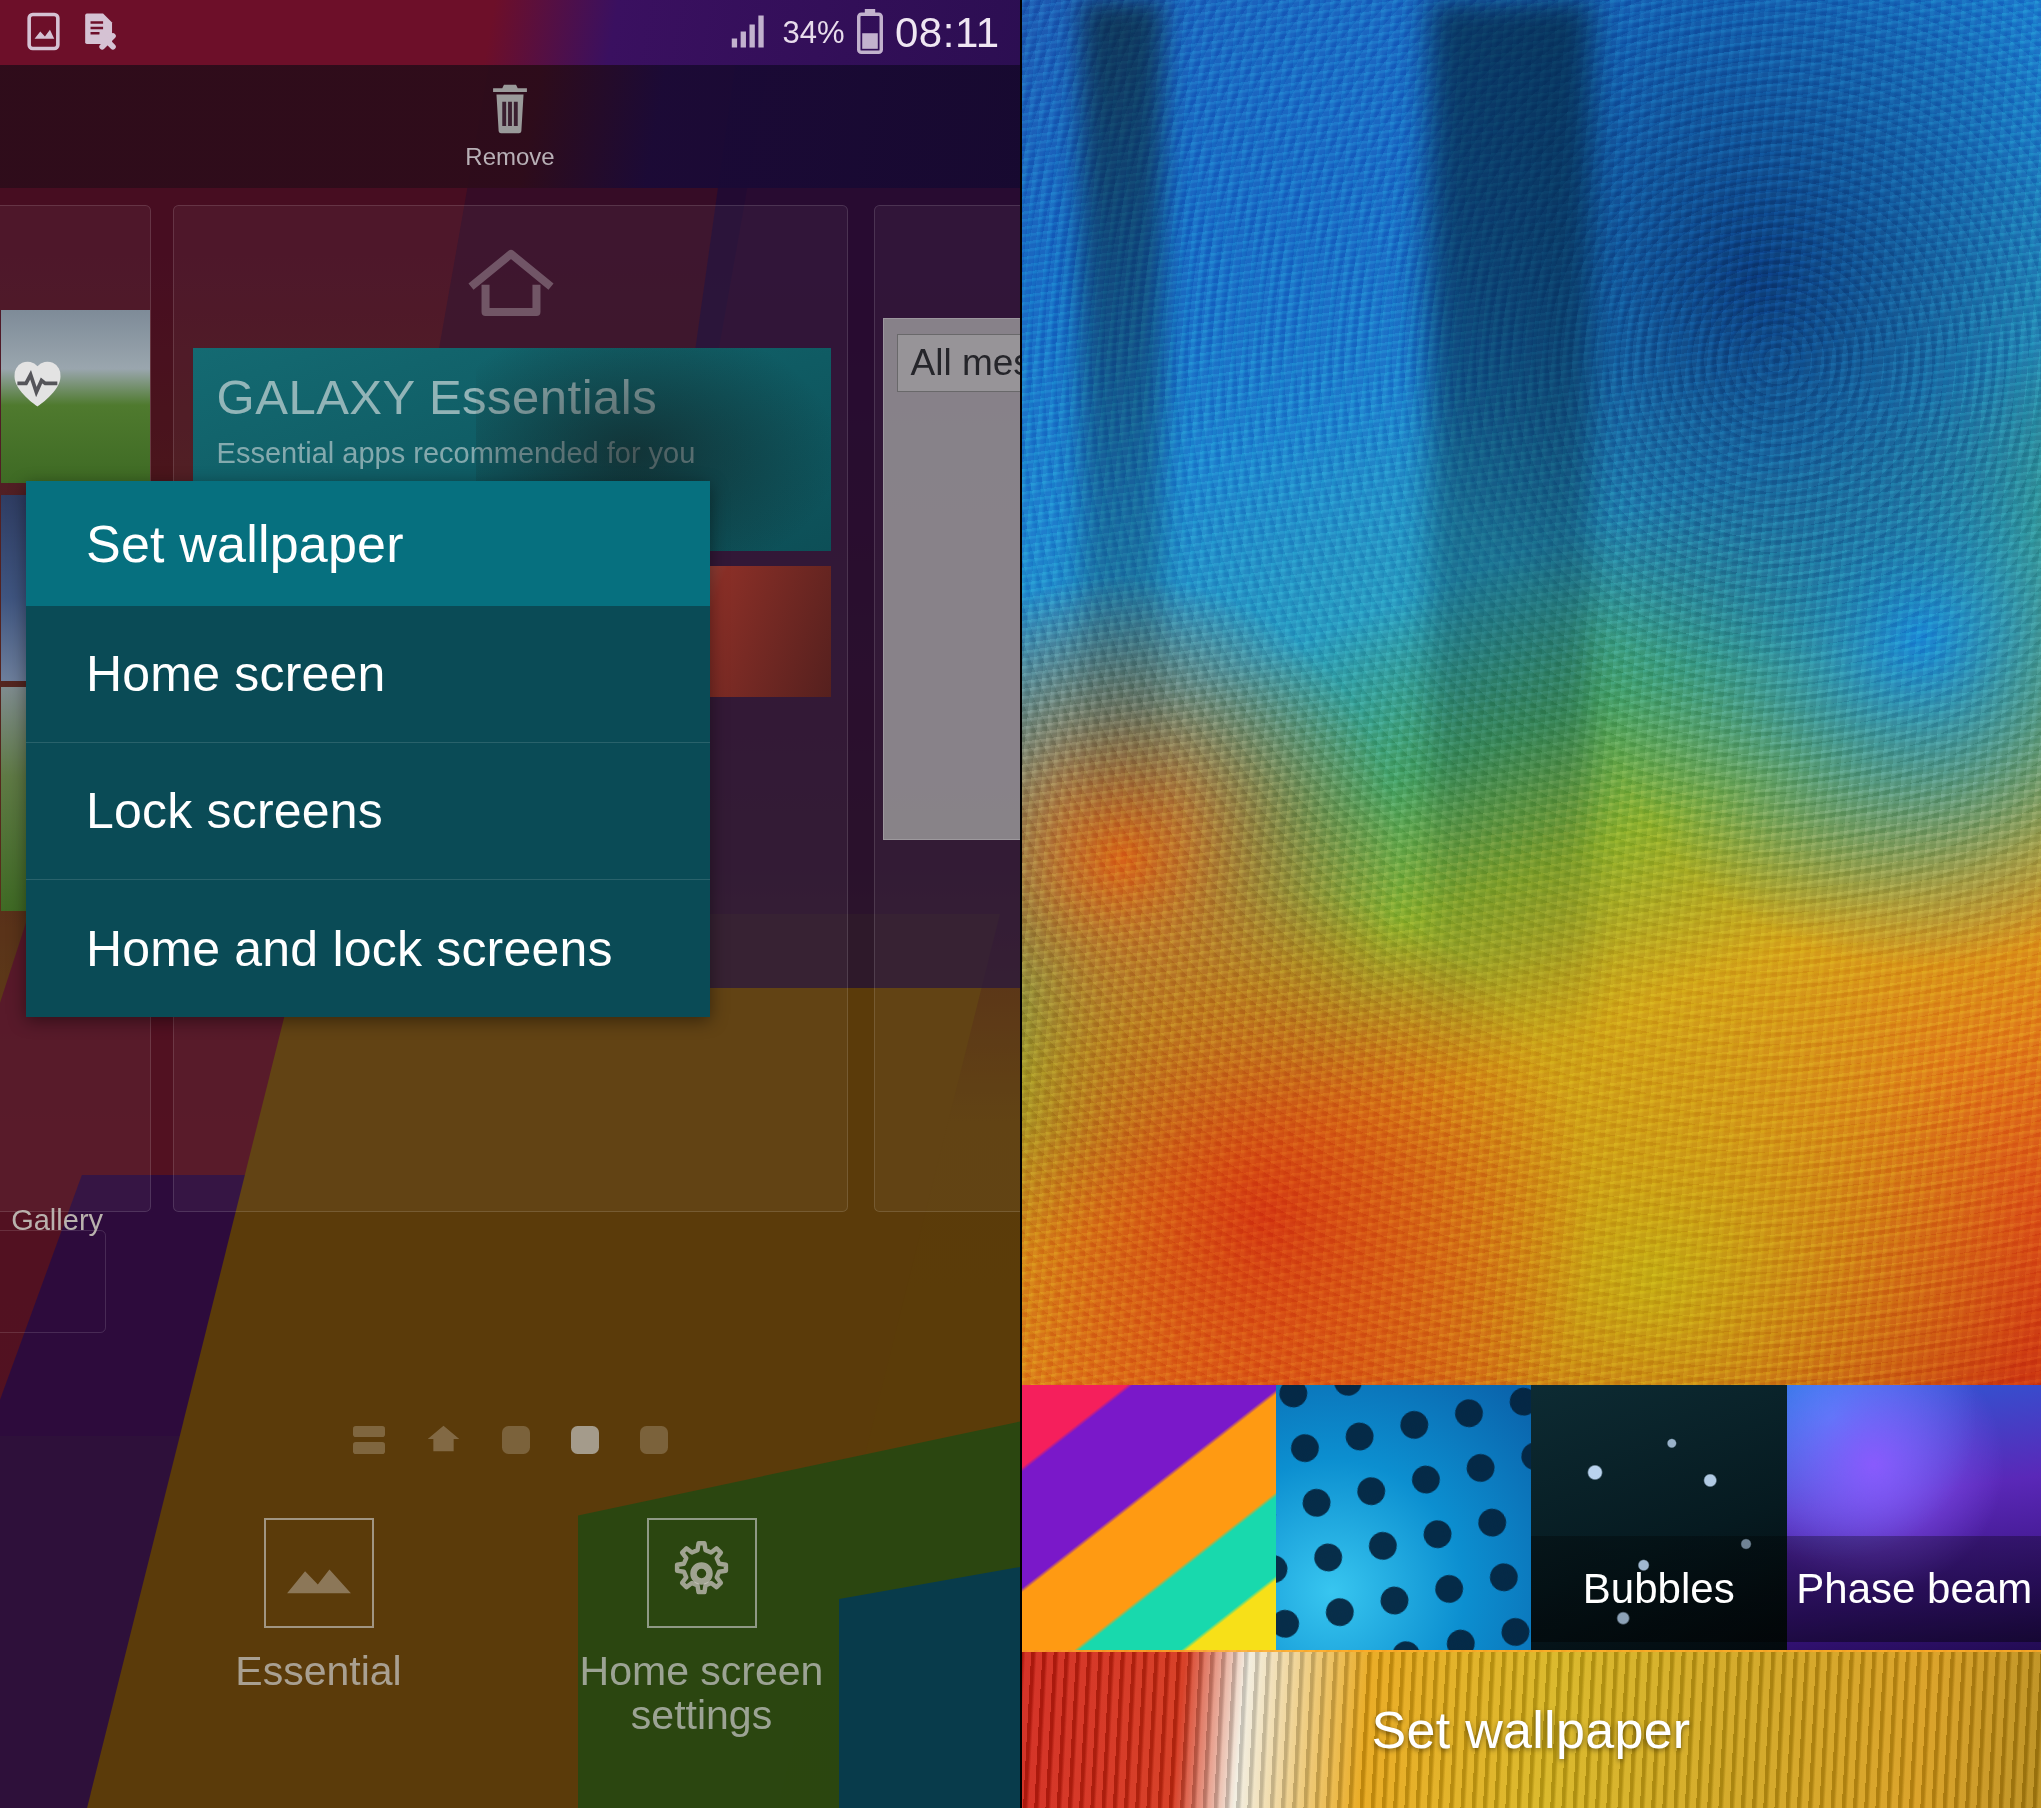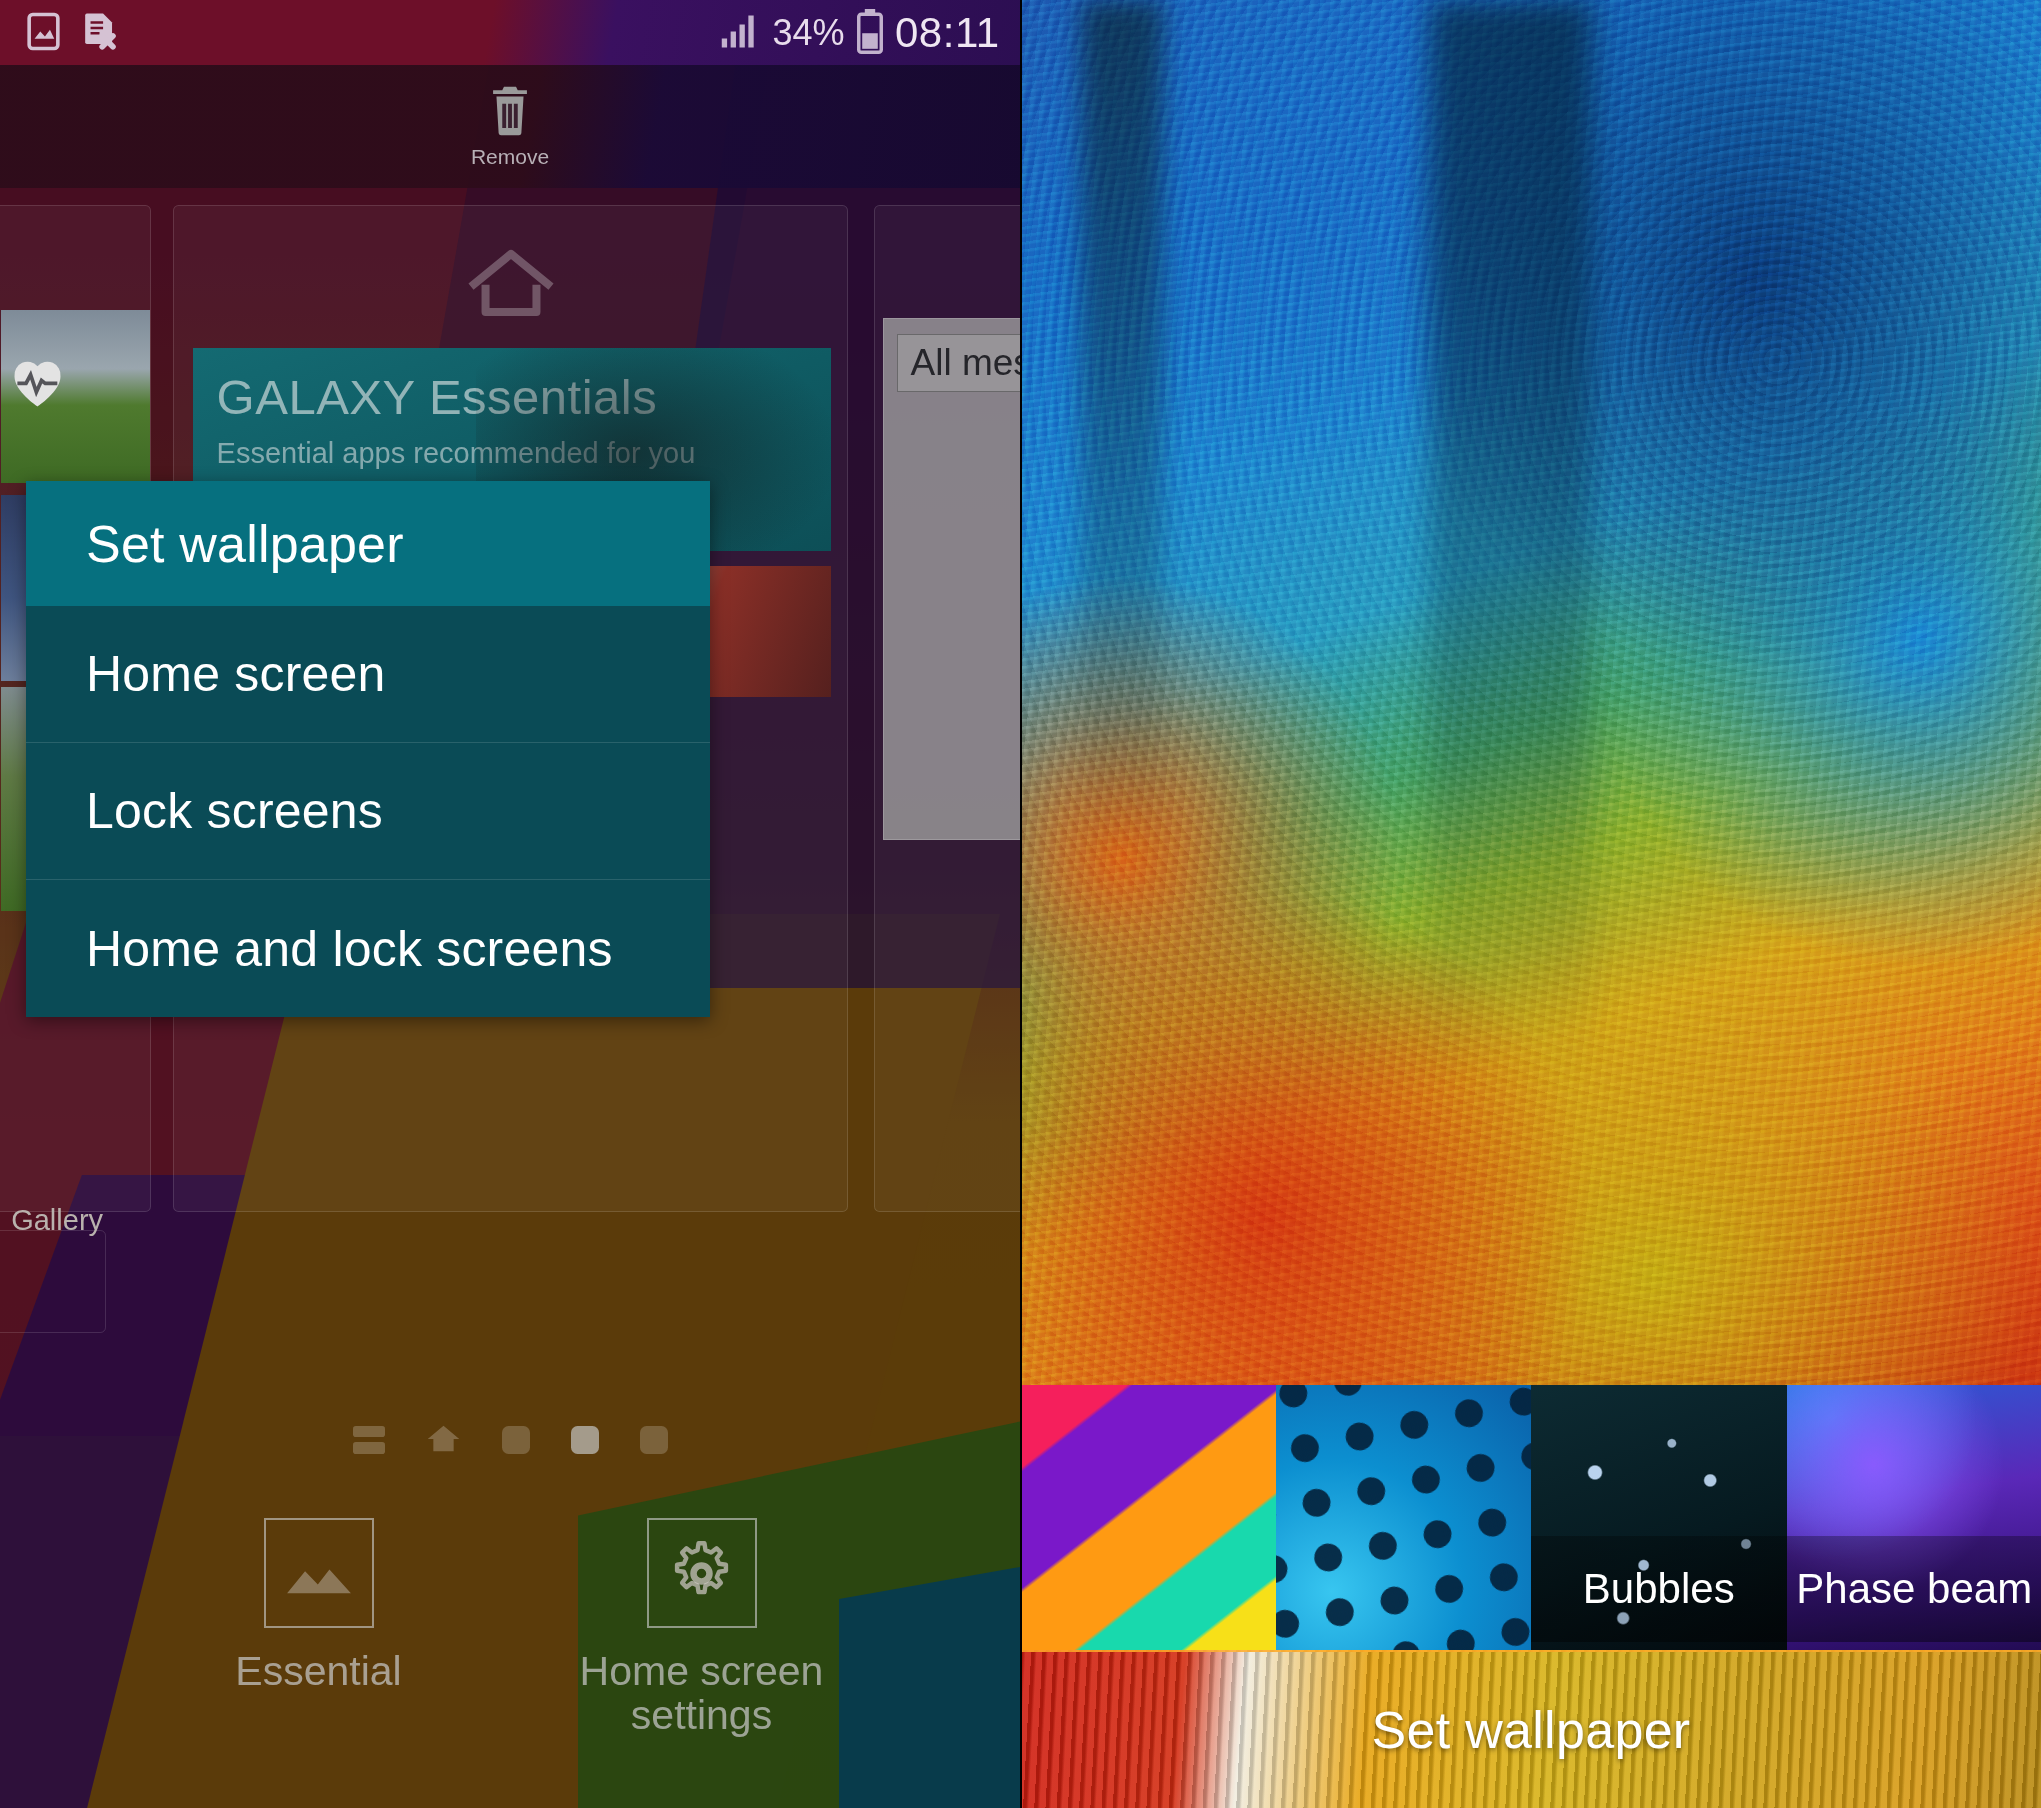--- a/index.html
+++ b/index.html
@@ -26,31 +26,31 @@
 
   
   .statusbar {
     position:absolute; top:0; left:0; width:1020px; height:65px;
     display:flex; align-items:center; z-index:40;
     background:linear-gradient(100deg,#6d0f29 0%, #6d0f29 48%, #3a1060 60%, #2c0e52 100%);
   }
   .sb-left { display:flex; align-items:center; gap:13px; padding-left:22.4px; }
   .sb-right { margin-left:auto; display:flex; align-items:center; gap:11.2px; padding-right:20.5px; }
   .sb-icon { opacity:.92; }
-  .sb-batt-text { color:#e8dcec; font-size:36px; letter-spacing:0px; }
+  .sb-batt-text { color:#e8dcec; font-size:31px; letter-spacing:0px; }
   .sb-clock { color:#efe6f2; font-size:42px; letter-spacing:0.5px; }
 
   
   .remove-bar {
     position:absolute; top:65px; left:0; width:1020px; height:123px; z-index:30;
     background:linear-gradient(100deg, rgba(45,12,26,.93) 0%, rgba(45,12,26,.93) 52%, rgba(26,10,55,.93) 64%, rgba(22,9,48,.93) 100%);
     display:flex; flex-direction:column; align-items:center; justify-content:center;
   }
   .remove-icon { margin-top:-1.9px; }
-  .remove-label { color:#b8b0b6; font-size:21px; margin-top:1.9px; }
+  .remove-label { color:#b8b0b6; font-size:24px; margin-top:1.9px; }
 
   
   .preview-area { position:absolute; top:188px; left:0; width:1020px; height:1128px; z-index:20; }
   .card {
     position:absolute; border:1.9px solid rgba(255,255,255,0.13);
     border-radius:5.6px; overflow:hidden;
   }
   .card-center { left:173px; top:17px; width:675px; height:1007px; background:rgba(255,255,255,0.045); }
   .card-left  { left:-140px; top:17px; width:291px; height:1007px; background:rgba(255,255,255,0.045); }
   .card-right { left:874px; top:17px; width:291px; height:1007px; background:rgba(255,255,255,0.045); }

